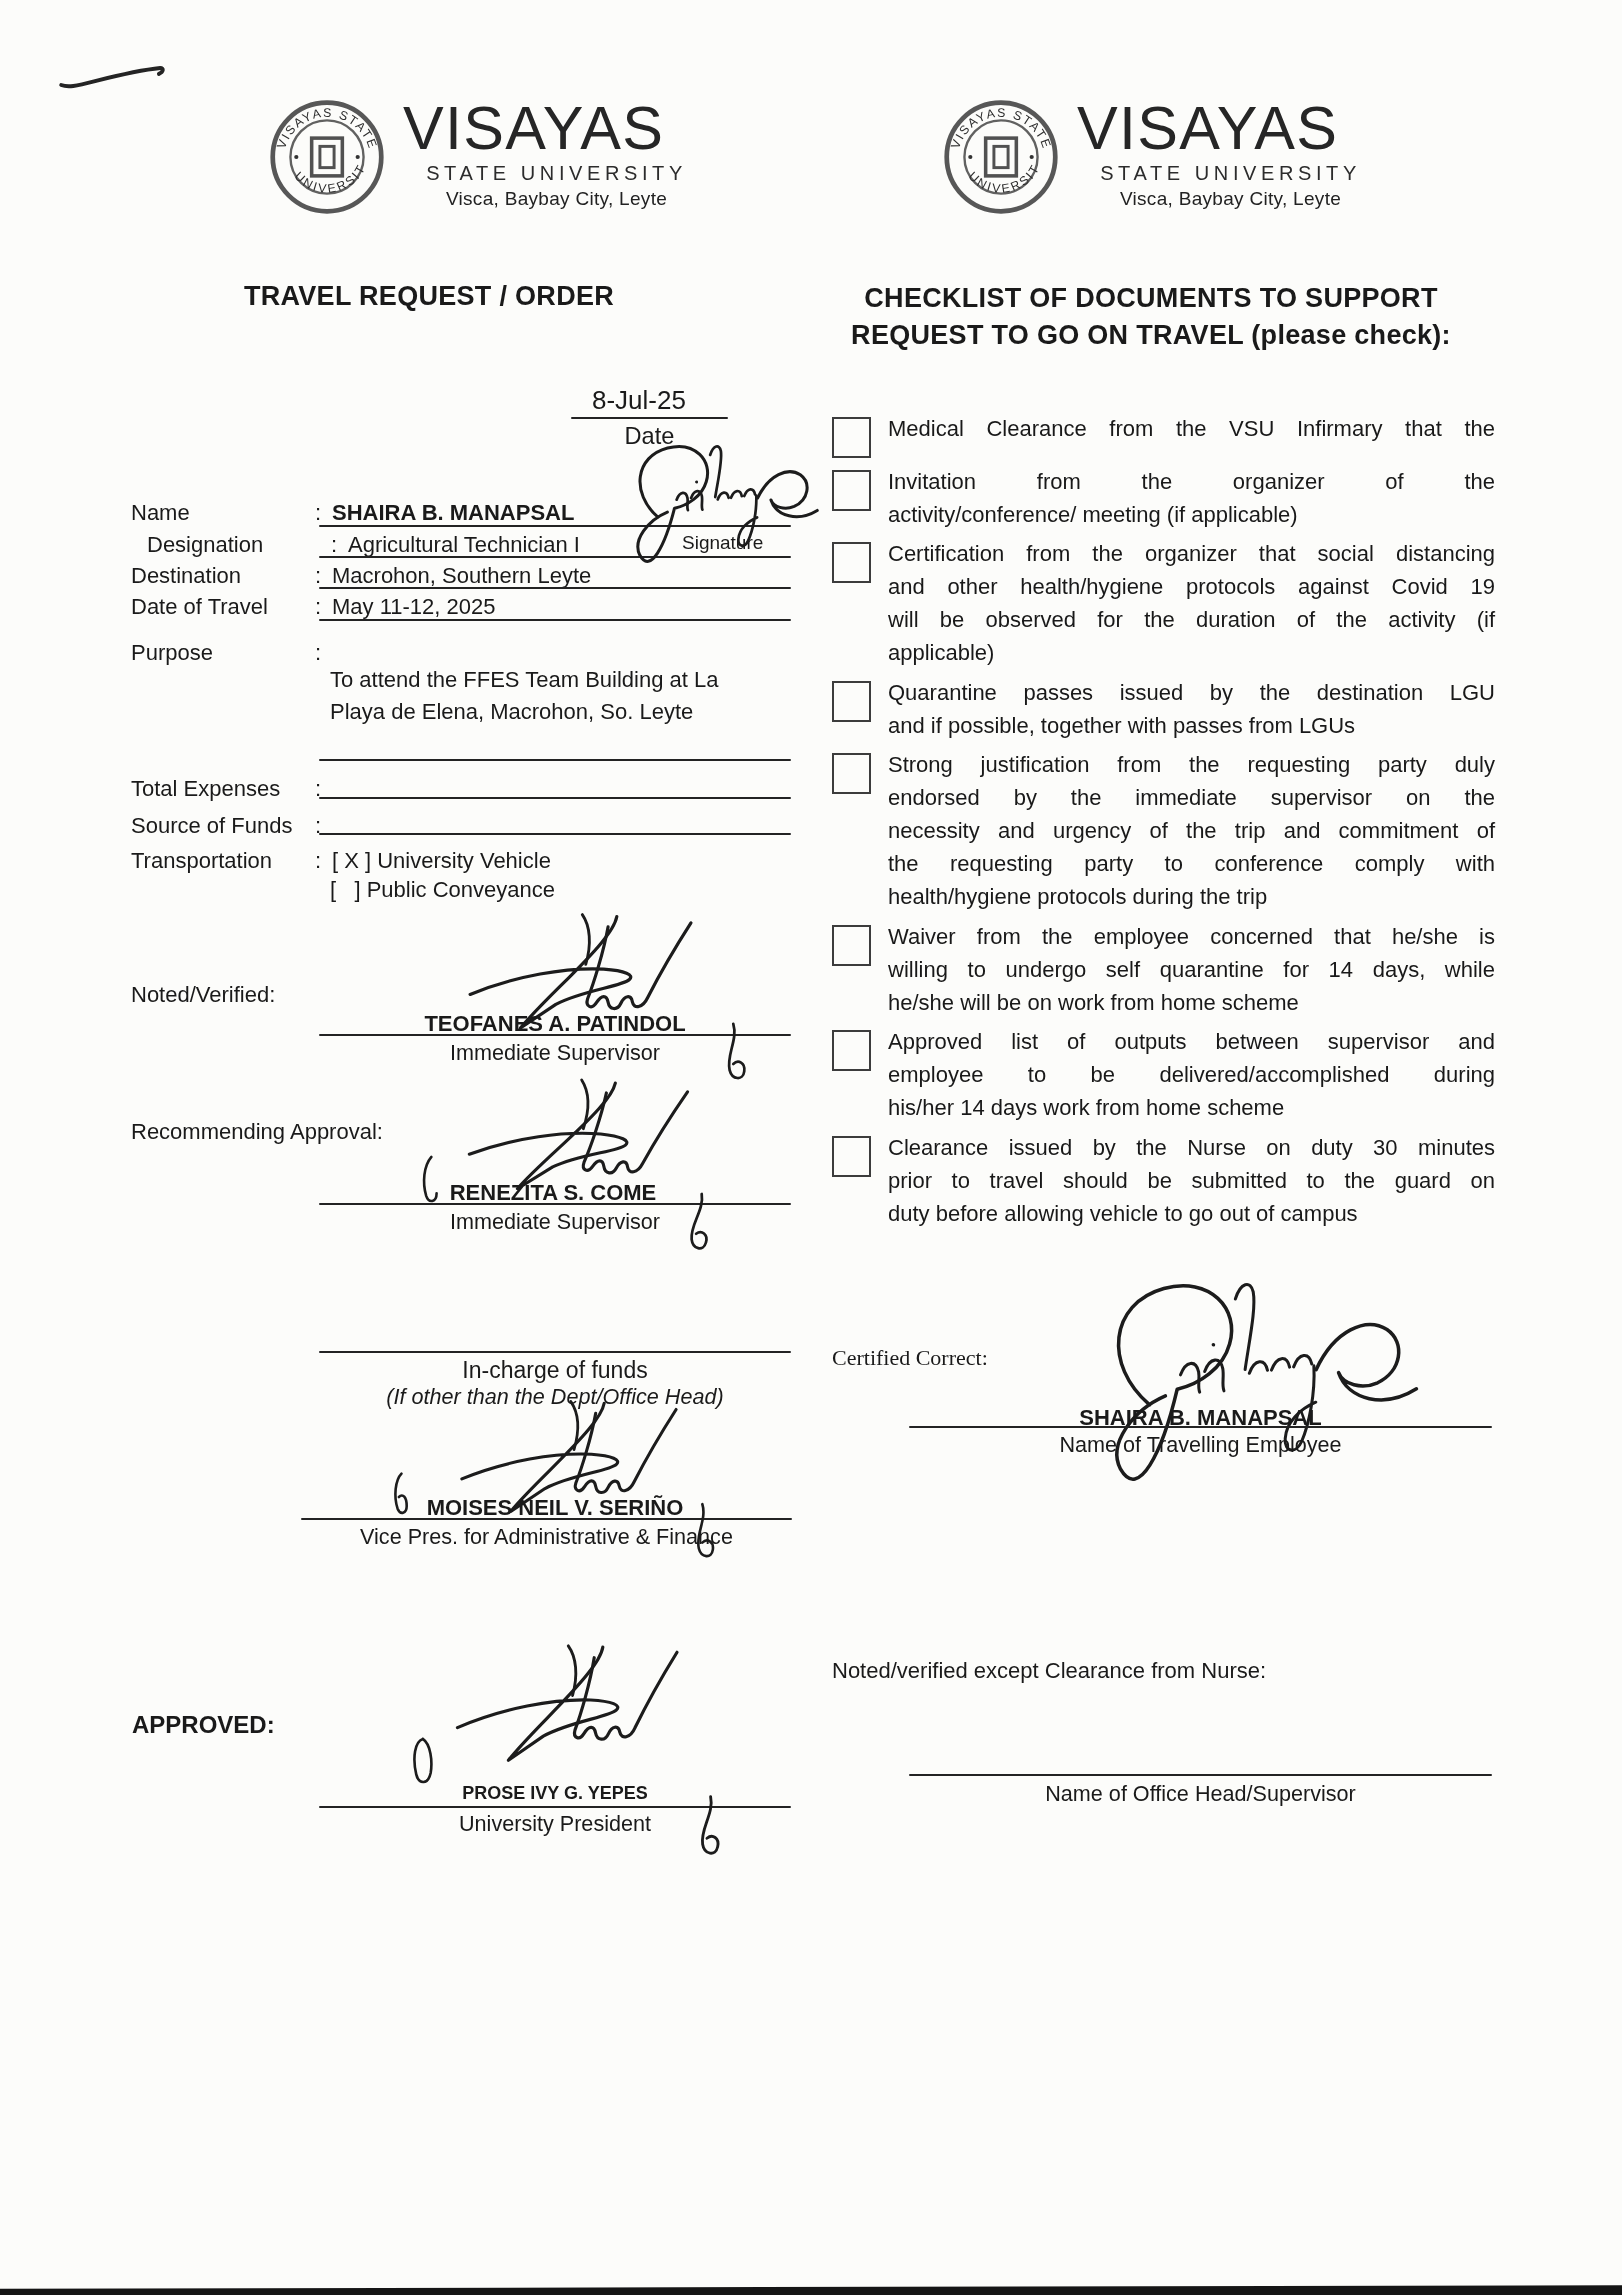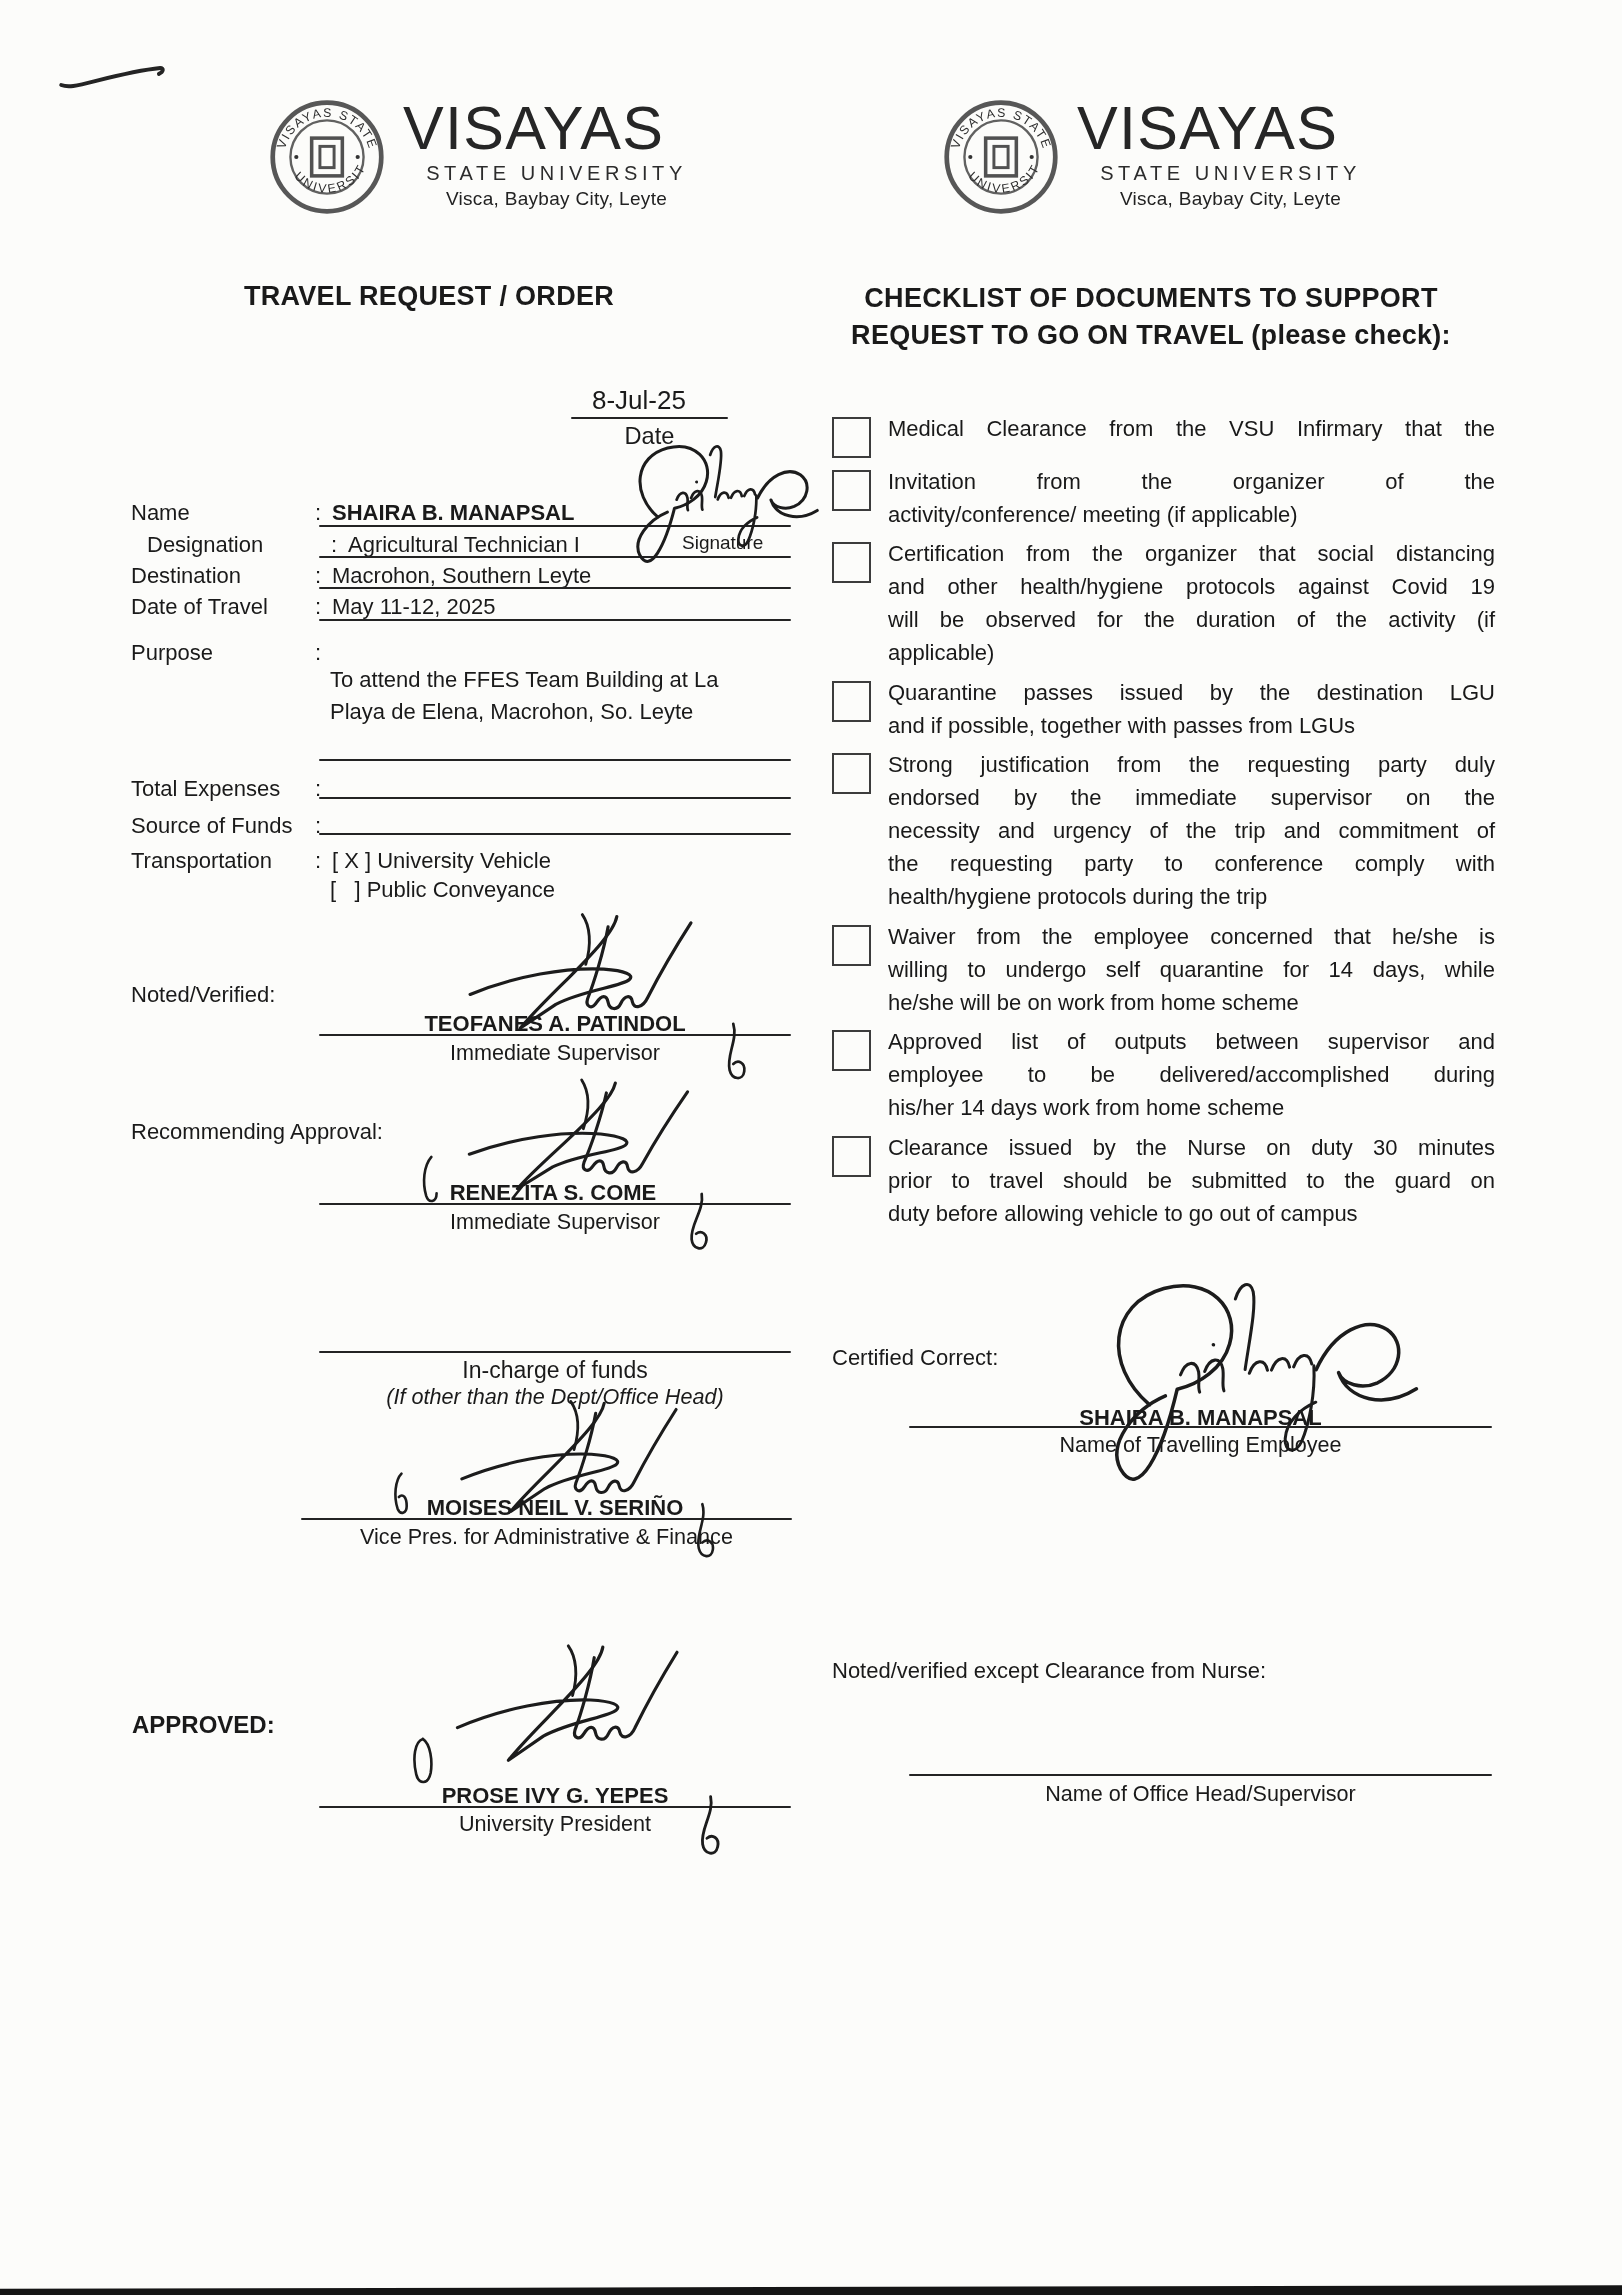--- a/index.html
+++ b/index.html
@@ -211,21 +211,21 @@
   <div class="abs bold" style="left:132px;top:1711px;font-size:24px;">APPROVED:</div>
 
   <svg class="sig" style="left:442px;top:1639px;transform:rotate(-2deg);" width="281" height="134" viewBox="0 0 430 210">
     <path d="M 18,132 C 90,104 170,92 228,96 C 262,99 276,106 268,113 C 256,124 196,128 152,150 L 96,186 C 128,148 190,96 224,56 C 238,40 248,24 250,14" stroke-width="5"></path>
     <path d="M 236,30 C 228,70 212,118 202,142 C 198,154 208,160 216,148 C 224,136 232,136 234,148 C 236,160 248,162 254,150 C 260,138 270,136 272,148 C 274,160 288,158 296,142 C 312,112 342,62 366,26" stroke-width="5"></path>
     <path d="M 196,10 C 208,28 210,56 200,88" stroke-width="4.5"></path>
   </svg>
   <svg class="sig" style="left:411px;top:1735px;" width="23.6" height="59" viewBox="0 0 36 90">
     <path d="M 18,6 C 6,10 2,34 8,60 C 12,76 26,76 30,58 C 33,40 30,14 18,6" stroke-width="4"></path>
   </svg>
-  <div class="abs bold ctr" style="left:319px;top:1783px;width:472px;font-size:22px;">PROSE IVY G. YEPES</div>
+  <div class="abs bold ctr" style="left:319px;top:1783px;width:472px;font-size:18px;">PROSE IVY G. YEPES</div>
   <div class="hline" style="left:319px;top:1806px;width:472px;"></div>
   <div class="abs ctr" style="left:319px;top:1811px;width:472px;font-size:21.6px;">University President</div>
   <svg class="sig" style="left:690px;top:1791px;transform:rotate(5deg);" width="38" height="77" viewBox="0 0 60 120">
     <path d="M 28,8 C 36,34 16,60 22,84 C 26,100 44,102 46,86 C 48,72 36,66 28,74" stroke-width="4.5"></path>
   </svg>
 
   <svg class="sig" style="left:585px;top:437px;transform:rotate(-2deg);" width="242" height="145" viewBox="0 0 400 240">
     <path d="M 120,130 C 76,88 86,28 140,16 C 186,6 214,40 202,74 C 194,98 170,112 148,116 C 130,178 104,224 88,192 C 76,166 104,134 136,122" stroke-width="5"></path>
     <path d="M 152,102 C 158,88 168,88 170,100 C 171,108 168,114 170,120 M 176,100 C 182,86 192,86 194,98 C 195,106 192,114 194,120" stroke-width="4.5"></path>
     <circle cx="186" cy="74" r="2.5" fill="#1c1c1c" stroke="none"></circle>
@@ -294,21 +294,21 @@
       <div class="chk-item">
         <span class="chk-box"></span>
         <div class="chk-text">
           <div class="jline">Clearance issued by the Nurse on duty 30 minutes</div>
           <div class="jline">prior to travel should be submitted to the guard on</div>
           <div class="jline last">duty before allowing vehicle to go out of campus</div>
         </div>
       </div>
     </div>
 
-  <div class="abs lbl" style="left:832px;top:1345px;">Certified Correct:</div>
+  <div class="abs lbl" style="left:832px;top:1345px;font-family:Liberation Serif, serif;">Certified Correct:</div>
   <svg class="sig" style="left:1027px;top:1269px;transform:rotate(-3deg);" width="406" height="243" viewBox="0 0 400 240">
     <path d="M 120,130 C 76,88 86,28 140,16 C 186,6 214,40 202,74 C 194,98 170,112 148,116 C 130,178 104,224 88,192 C 76,166 104,134 136,122" stroke-width="3.5"></path>
     <path d="M 152,102 C 158,88 168,88 170,100 C 171,108 168,114 170,120 M 176,100 C 182,86 192,86 194,98 C 195,106 192,114 194,120" stroke-width="3"></path>
     <circle cx="186" cy="74" r="1.8" fill="#1c1c1c" stroke="none"></circle>
     <path d="M 210,30 C 216,14 226,12 228,24 C 230,40 222,70 216,100" stroke-width="3"></path>
     <path d="M 220,104 C 226,90 236,90 238,102 M 242,102 C 248,88 258,88 260,100 M 264,100 C 270,86 280,86 282,98" stroke-width="3"></path>
     <path d="M 284,100 C 284,128 276,158 268,174 C 262,186 250,184 252,170 C 254,154 268,142 284,136" stroke-width="3"></path>
     <path d="M 286,104 C 306,66 338,54 358,68 C 376,82 370,110 346,120 C 330,126 312,120 308,108 C 316,136 352,146 384,128" stroke-width="3.5"></path>
   </svg>
   <div class="abs bold ctr" style="left:909px;top:1405px;width:583px;font-size:22px;">SHAIRA B. MANAPSAL</div>

